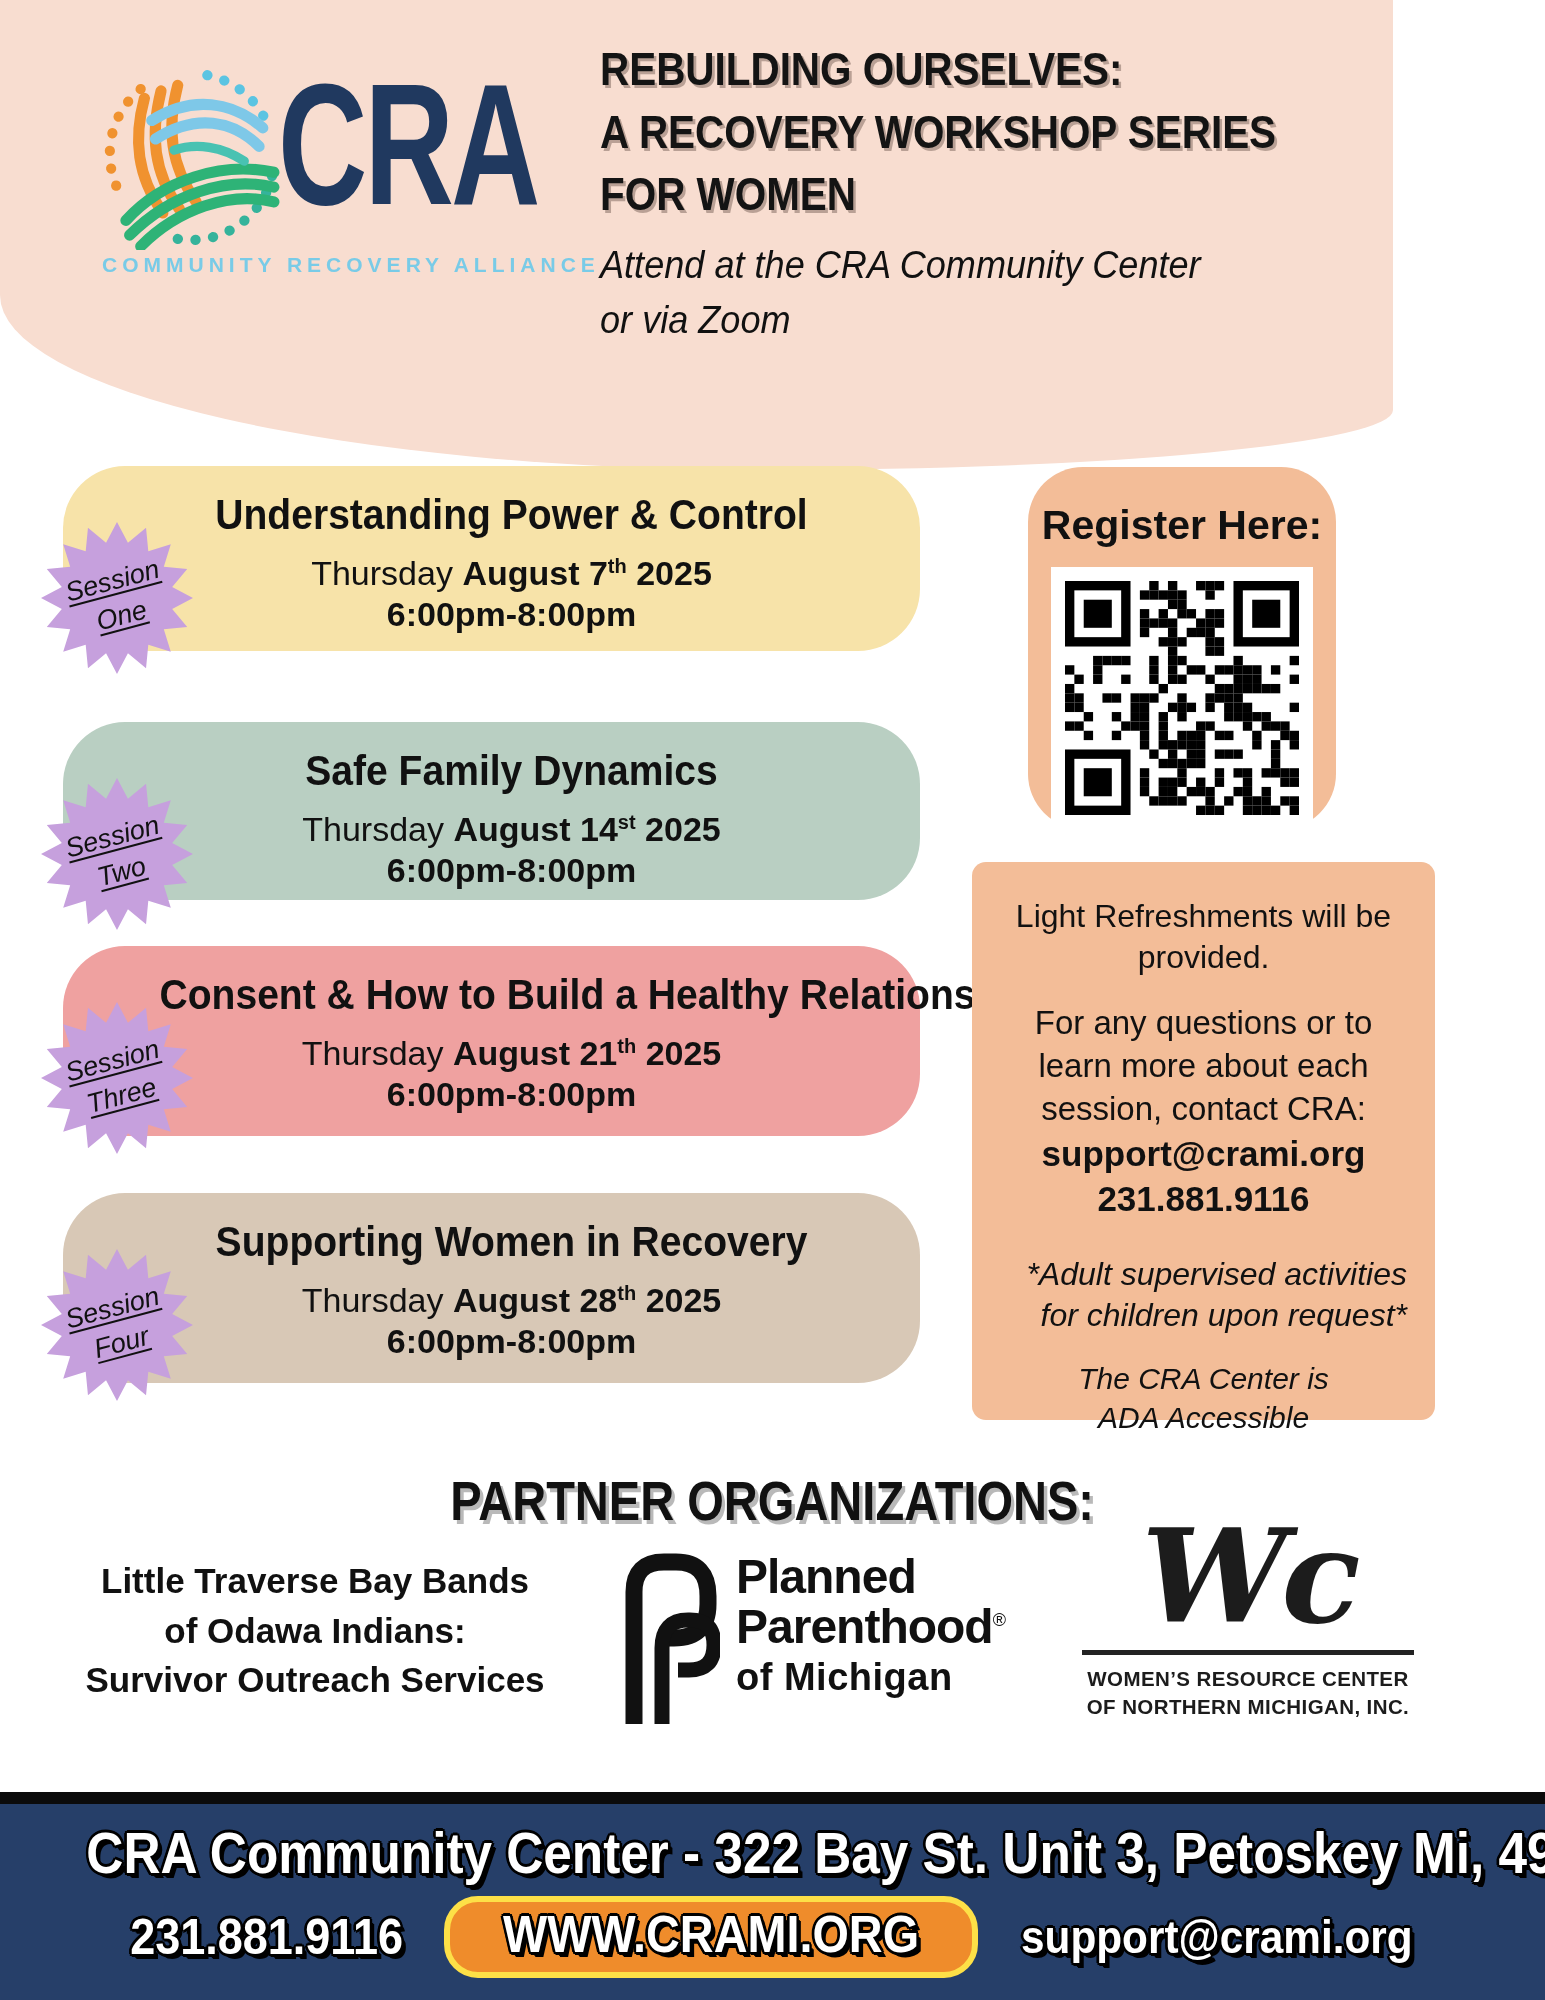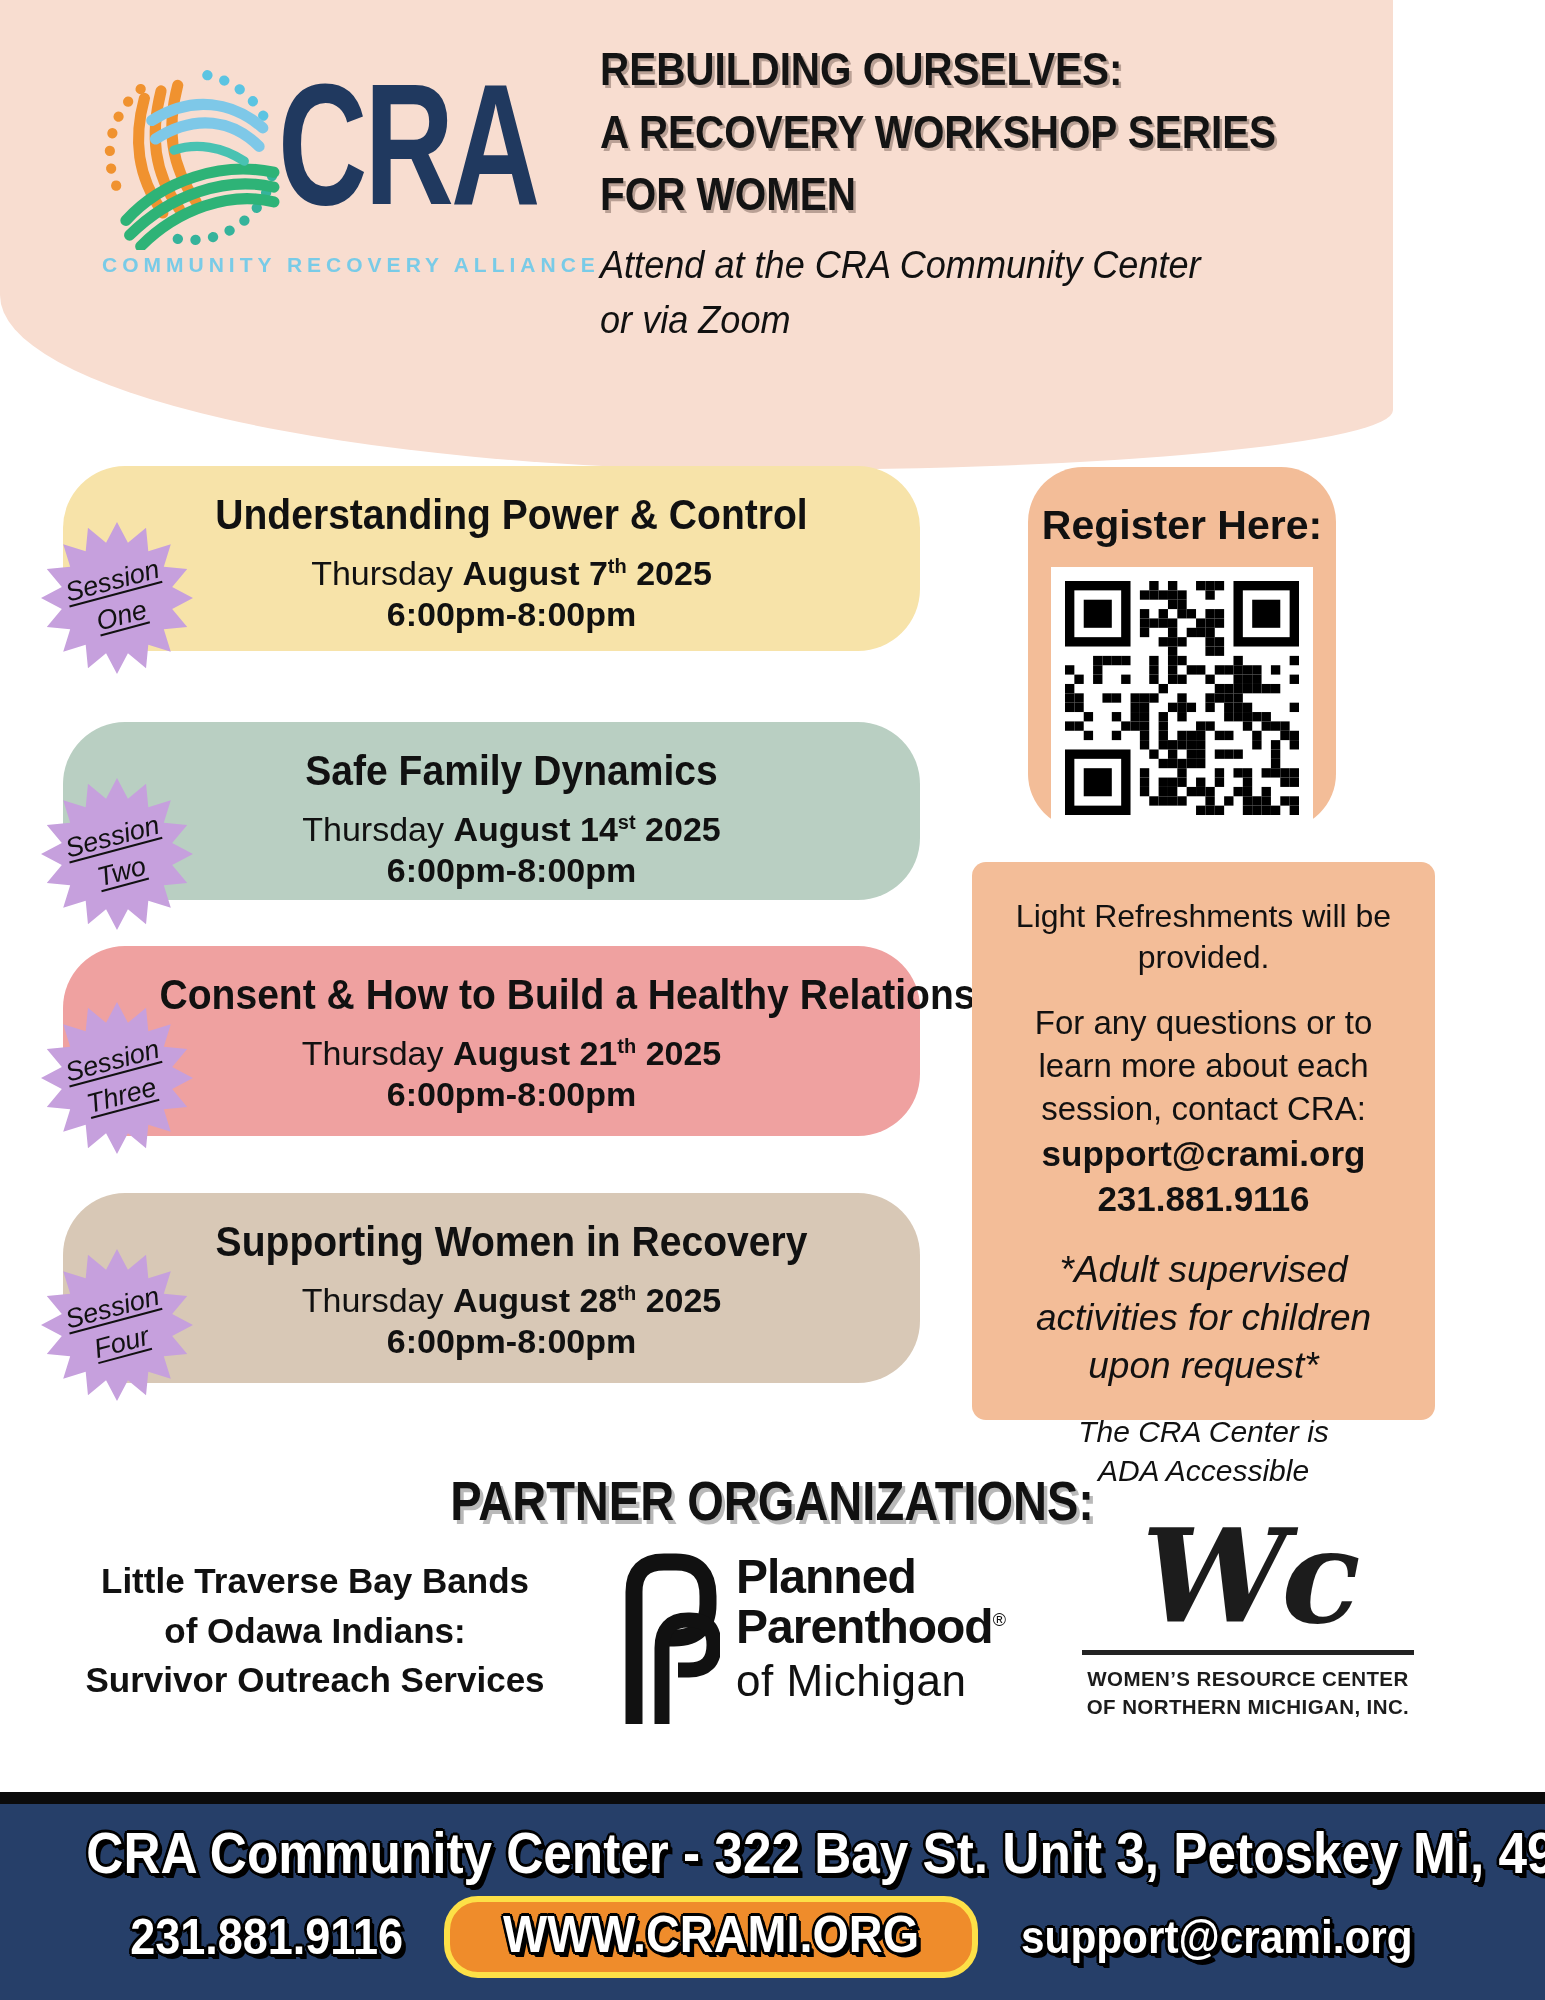--- a/index.html
+++ b/index.html
@@ -55,36 +55,36 @@
                   background:#f3bd98; border-radius:55px; text-align:center; padding-top:35px; }
   .register-label { font-size:41px; font-weight:800; color:#111; }
   .qr-wrap { margin:18px auto 0; width:262px; height:262px; background:#ffffff; padding:14px; }
   .qr-wrap svg { display:block; width:234px; height:234px; }
 
   .info-box { position:absolute; left:972px; top:862px; width:463px; height:558px;
               background:#f3bd98; border-radius:14px; text-align:center; padding:34px 28px; color:#111; }
   .info-p { font-size:32px; line-height:1.28; }
   .info-contact { margin-top:24px; font-size:33px; line-height:1.3; }
   .info-email, .info-phone { font-size:35px; font-weight:800; line-height:1.3; }
-  .info-note { margin-top:24px; font-size:37px; font-style:italic; line-height:1.3; }
+  .info-note { margin-top:32px; font-size:32px; font-style:italic; line-height:1.3;text-align:right; }
   .info-ada { margin-top:22px; font-size:30px; font-style:italic; line-height:1.3; }
 
   
   .partners-heading { position:absolute; left:0; top:1468px; width:1545px; text-align:center;
                       font-size:56px; font-weight:800; color:#111;
                       text-shadow:4px 4px 0 rgba(100,100,100,0.45); }
   .partners-heading-inner { display:inline-block; transform:scaleX(0.84); white-space:nowrap; }
   .ltbb { position:absolute; left:55px; top:1556px; width:520px; text-align:center;
           font-size:35px; font-weight:800; color:#111; line-height:1.42; }
   .pp { position:absolute; left:620px; top:1542px; display:flex; align-items:flex-start; }
   .pp-mark { width:100px; height:190px; }
   .pp-text { margin-left:16px; margin-top:10px; color:#111; }
   .pp-name { font-size:48px; font-weight:800; line-height:1.04; letter-spacing:-1px; }
   .pp-name sup { font-size:18px; font-weight:400; }
-  .pp-sub { font-size:44px; font-weight:400; margin-top:4px; letter-spacing:0.5px; }
+  .pp-sub { font-size:38px; font-weight:700; margin-top:4px; letter-spacing:0.5px; }
   .wrc { position:absolute; left:1078px; top:1505px; width:340px; text-align:center; color:#1c1c1c; }
   .wrc-monogram { font-family:"DejaVu Serif", serif; font-style:italic; font-size:130px;
                   line-height:1.1; font-weight:600; letter-spacing:-6px; }
   .wrc-rule { height:5px; background:#222; margin:2px 4px 10px; }
   .wrc-caps { font-size:20.5px; font-weight:700; letter-spacing:0.4px; line-height:1.35; }
 
   
   .footer-black { position:absolute; left:0; top:1792px; width:1545px; height:12px; background:#0b0b0b; }
   .footer { position:absolute; left:0; top:1804px; width:1545px; height:196px; background:#263f69;
             text-align:center; }

